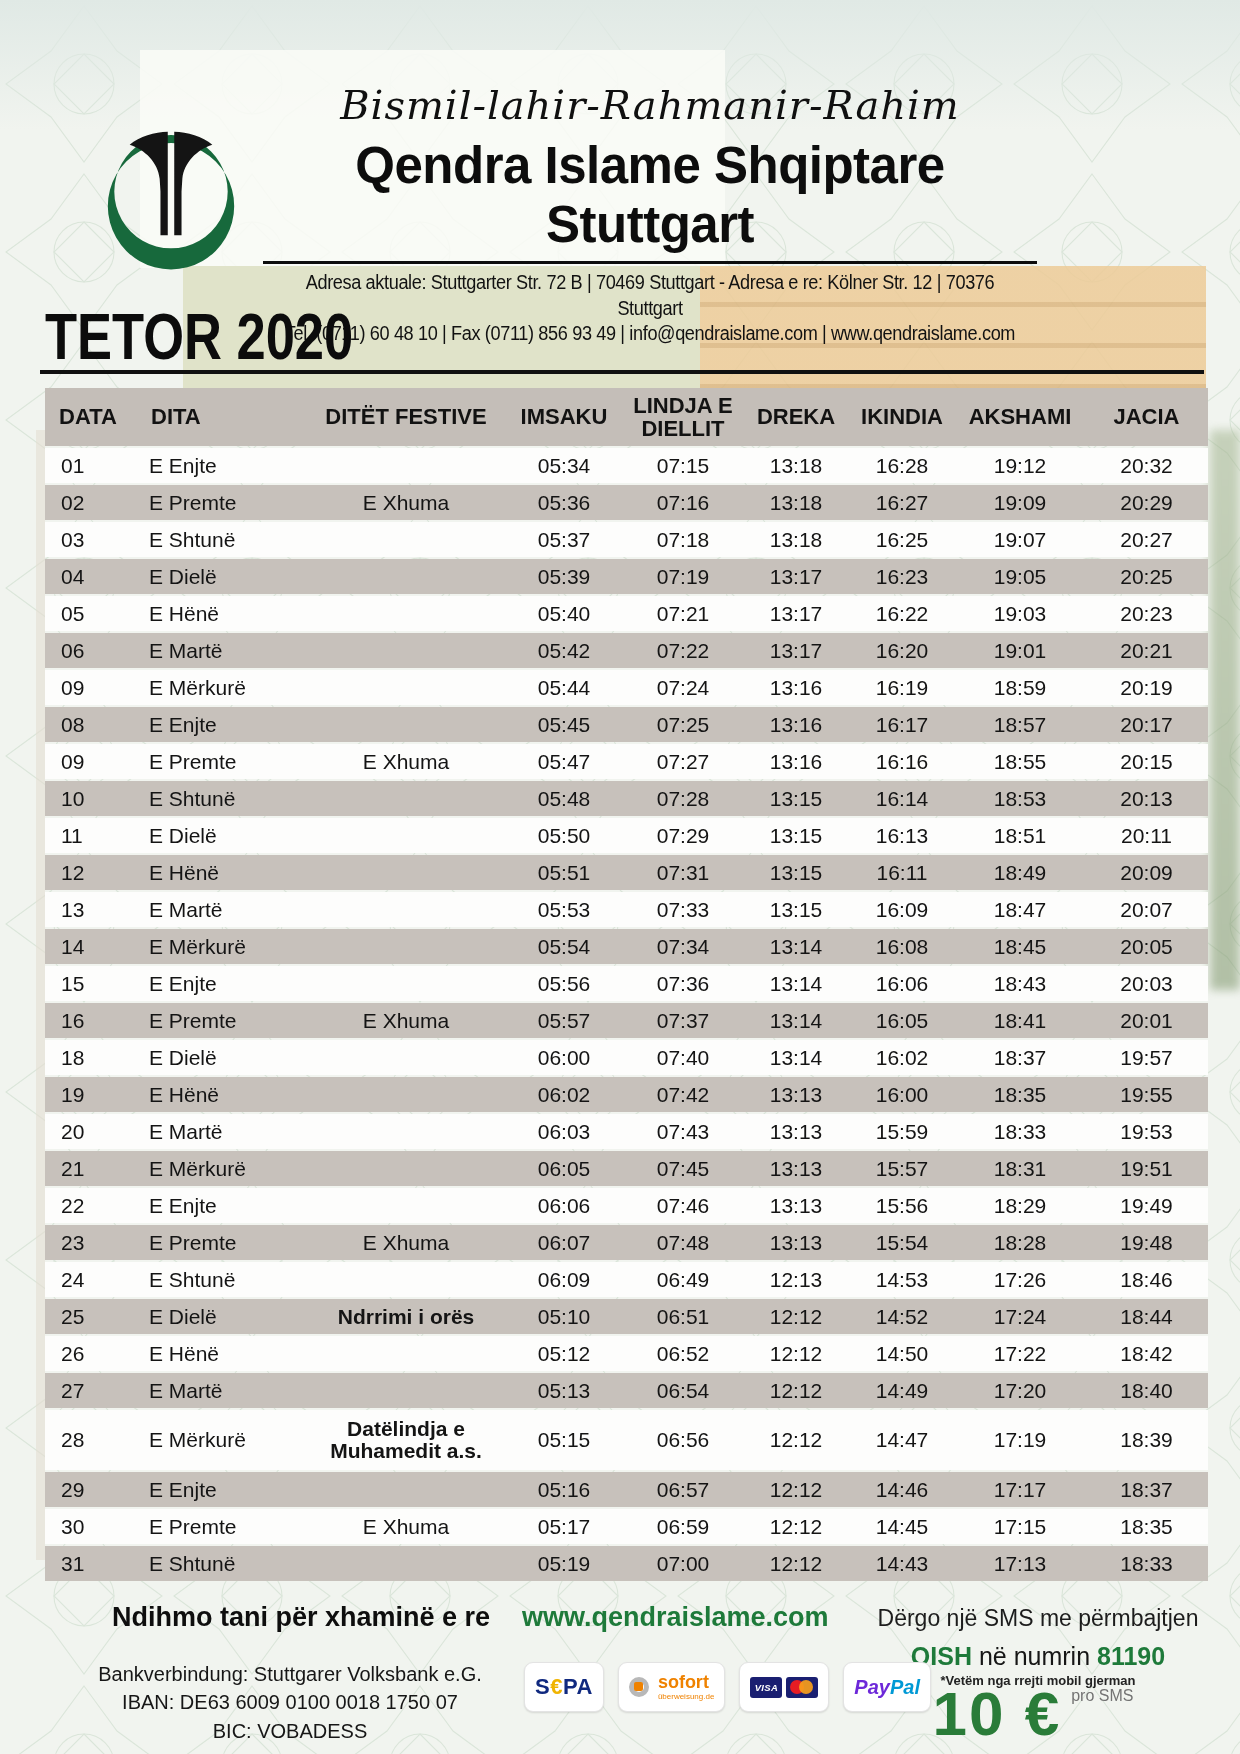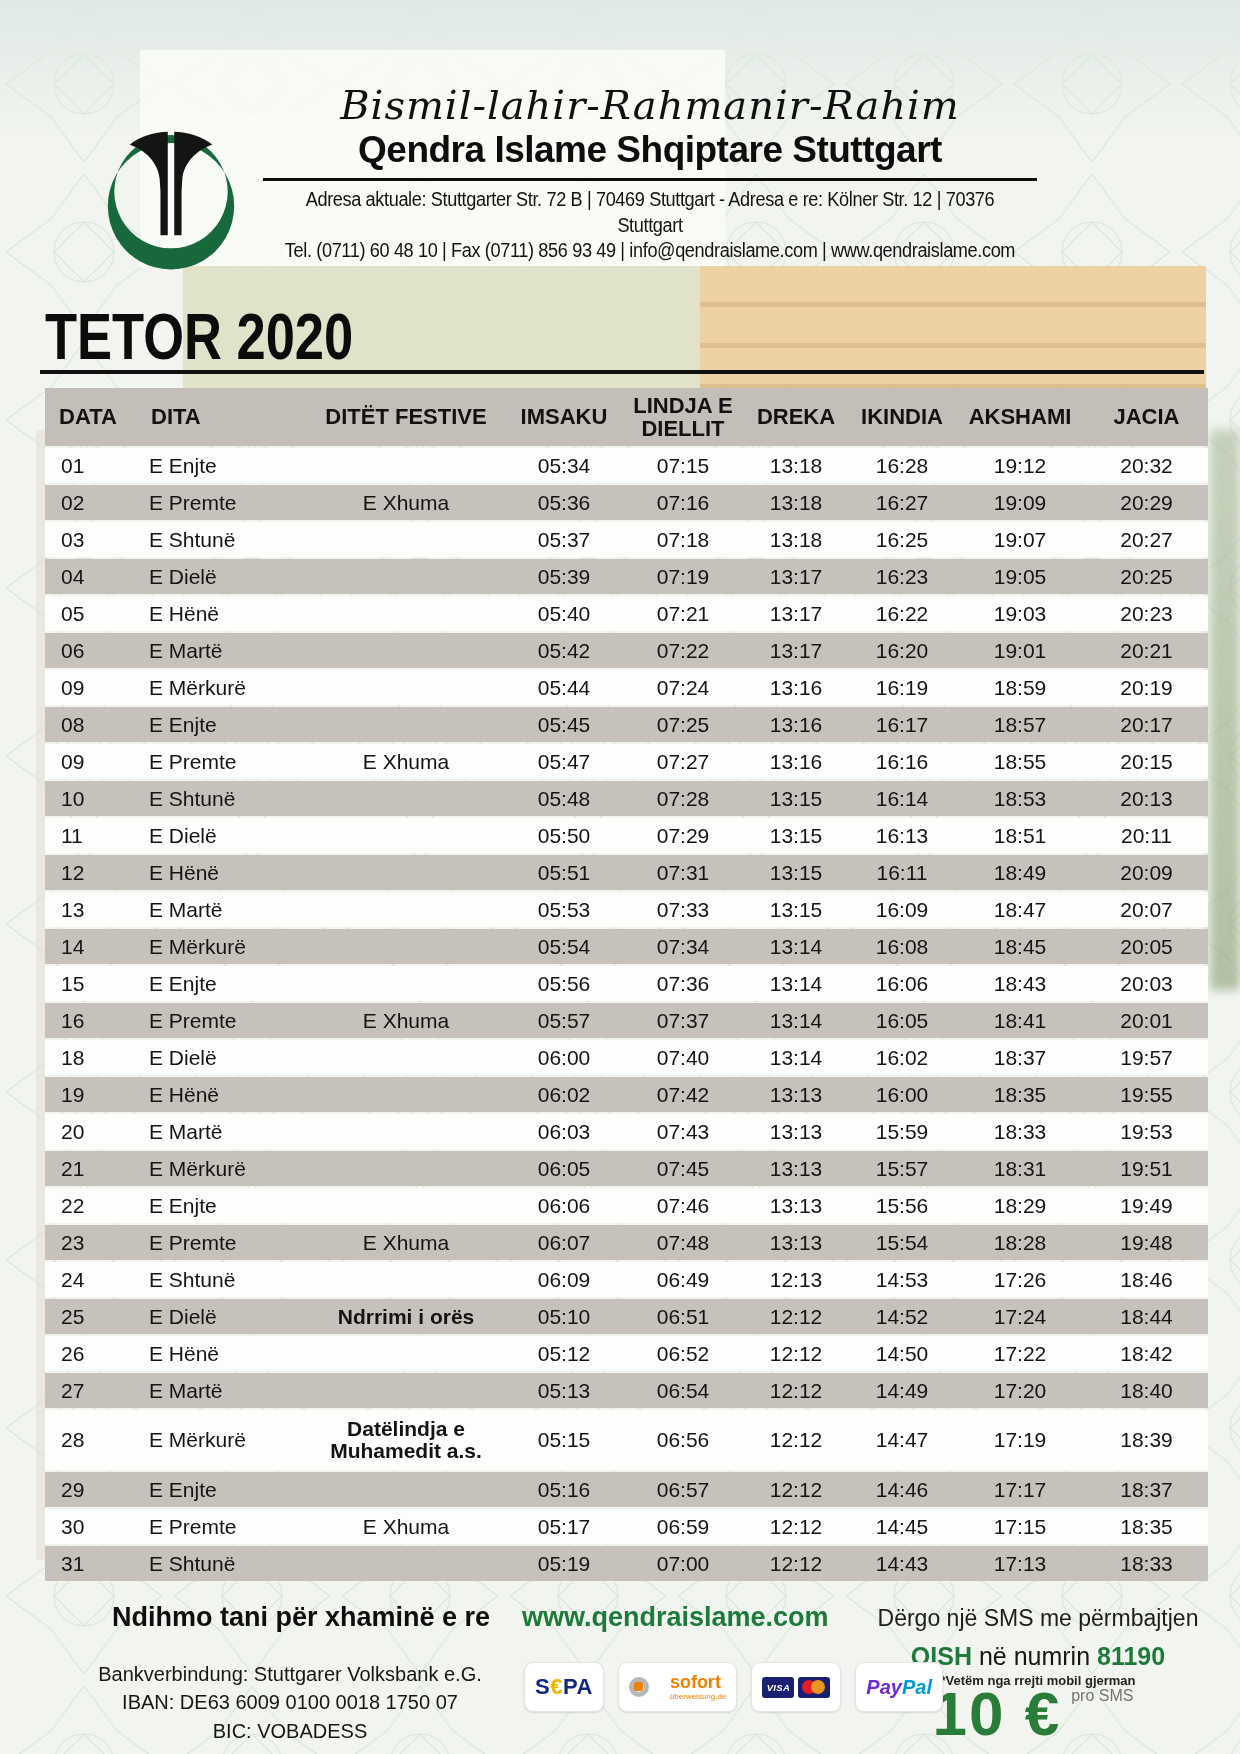--- a/index.html
+++ b/index.html
@@ -22,21 +22,21 @@
   .ph-trees { right:0; top:430px; width:30px; height:560px;
     background:linear-gradient(#a3b590,#7e966b); filter:blur(5px); opacity:.55; }
   .ph-leftstrip { left:36px; top:430px; width:9px; height:1130px; background:#e4ddd2; opacity:.6; }
 
   .content { position:relative; z-index:2; }
 
   
   .logo { position:absolute; left:90px; top:84px; width:162px; height:212px; }
   .header-col { position:absolute; left:255px; top:82px; width:790px; text-align:center; }
   .bismillah { font-family:"DejaVu Serif", serif; font-style:italic; font-size:40px; letter-spacing:1px; color:#101010; }
-  .org-name { font-size:37px; font-weight:bold; letter-spacing:-0.5px; margin-top:1px; color:#0d0d0d; }
+  .org-name { font-size:51px; font-weight:bold; letter-spacing:-0.5px; margin-top:8px; color:#0d0d0d; }
   .org-de { font-size:34px; font-weight:400; letter-spacing:4px; margin-top:3px; color:#151515; }
   .h-rule { height:3px; background:#0d0d0d; margin:7px 8px 6px 8px; }
   .addr-lines { transform:scaleX(.93); transform-origin:center; }
   .addr, .tel { font-size:19.5px; letter-spacing:-0.4px; line-height:1.32; color:#121212; }
 
   
   .month-title { position:absolute; left:45px; top:300px; font-size:64px; font-weight:bold;
     letter-spacing:0; transform:scaleX(.82); transform-origin:left; color:#0c0c0c; white-space:nowrap; }
   .title-rule { position:absolute; left:40px; right:36px; top:370px; height:4px; background:#101010; }
 
@@ -69,21 +69,21 @@
 
   .bank-block { position:absolute; left:95px; top:1660px; width:390px; text-align:center;
     font-size:20px; line-height:1.42; color:#161616; }
 
   .payments { position:absolute; left:524px; top:1662px; display:flex; gap:14px; align-items:center; }
   .pay-btn { background:#fff; border:1px solid #e3e3e3; border-radius:9px; height:50px;
     display:flex; align-items:center; justify-content:center; padding:0 10px;
     box-shadow:0 1px 2px rgba(0,0,0,.12); }
   .sepa-text { font-size:22px; font-weight:bold; color:#10297f; letter-spacing:.5px; }
   .sepa-text .euro { color:#f0b400; }
-  .sofort-wrap { display:flex; align-items:center; gap:21px;justify-content:space-between; }
+  .sofort-wrap { display:flex; align-items:center; gap:9px;justify-content:space-between; }
   .sofort-mark { width:20px; height:20px; border:5px solid #b8b8b8; border-radius:50%; position:relative; }
   .sofort-mark::after { content:""; position:absolute; width:9px; height:9px; background:#ef8200;
     border-radius:2px; top:0; left:0; }
   .sofort-texts { display:flex; flex-direction:column; align-items:flex-start; line-height:1; }
   .sofort-label { font-size:18px; font-weight:bold; color:#ef8200; }
   .sofort-sub { font-size:8px; color:#ef8200; margin-top:2px; }
   .cards { display:flex; gap:4px; }
   .card { width:32px; height:21px; background:#1a1f71; border-radius:3px; display:flex;
     align-items:center; justify-content:center; position:relative; overflow:hidden; }
   .card.visa span { color:#fff; font-size:9.5px; font-weight:bold; font-style:italic; letter-spacing:.3px; }

